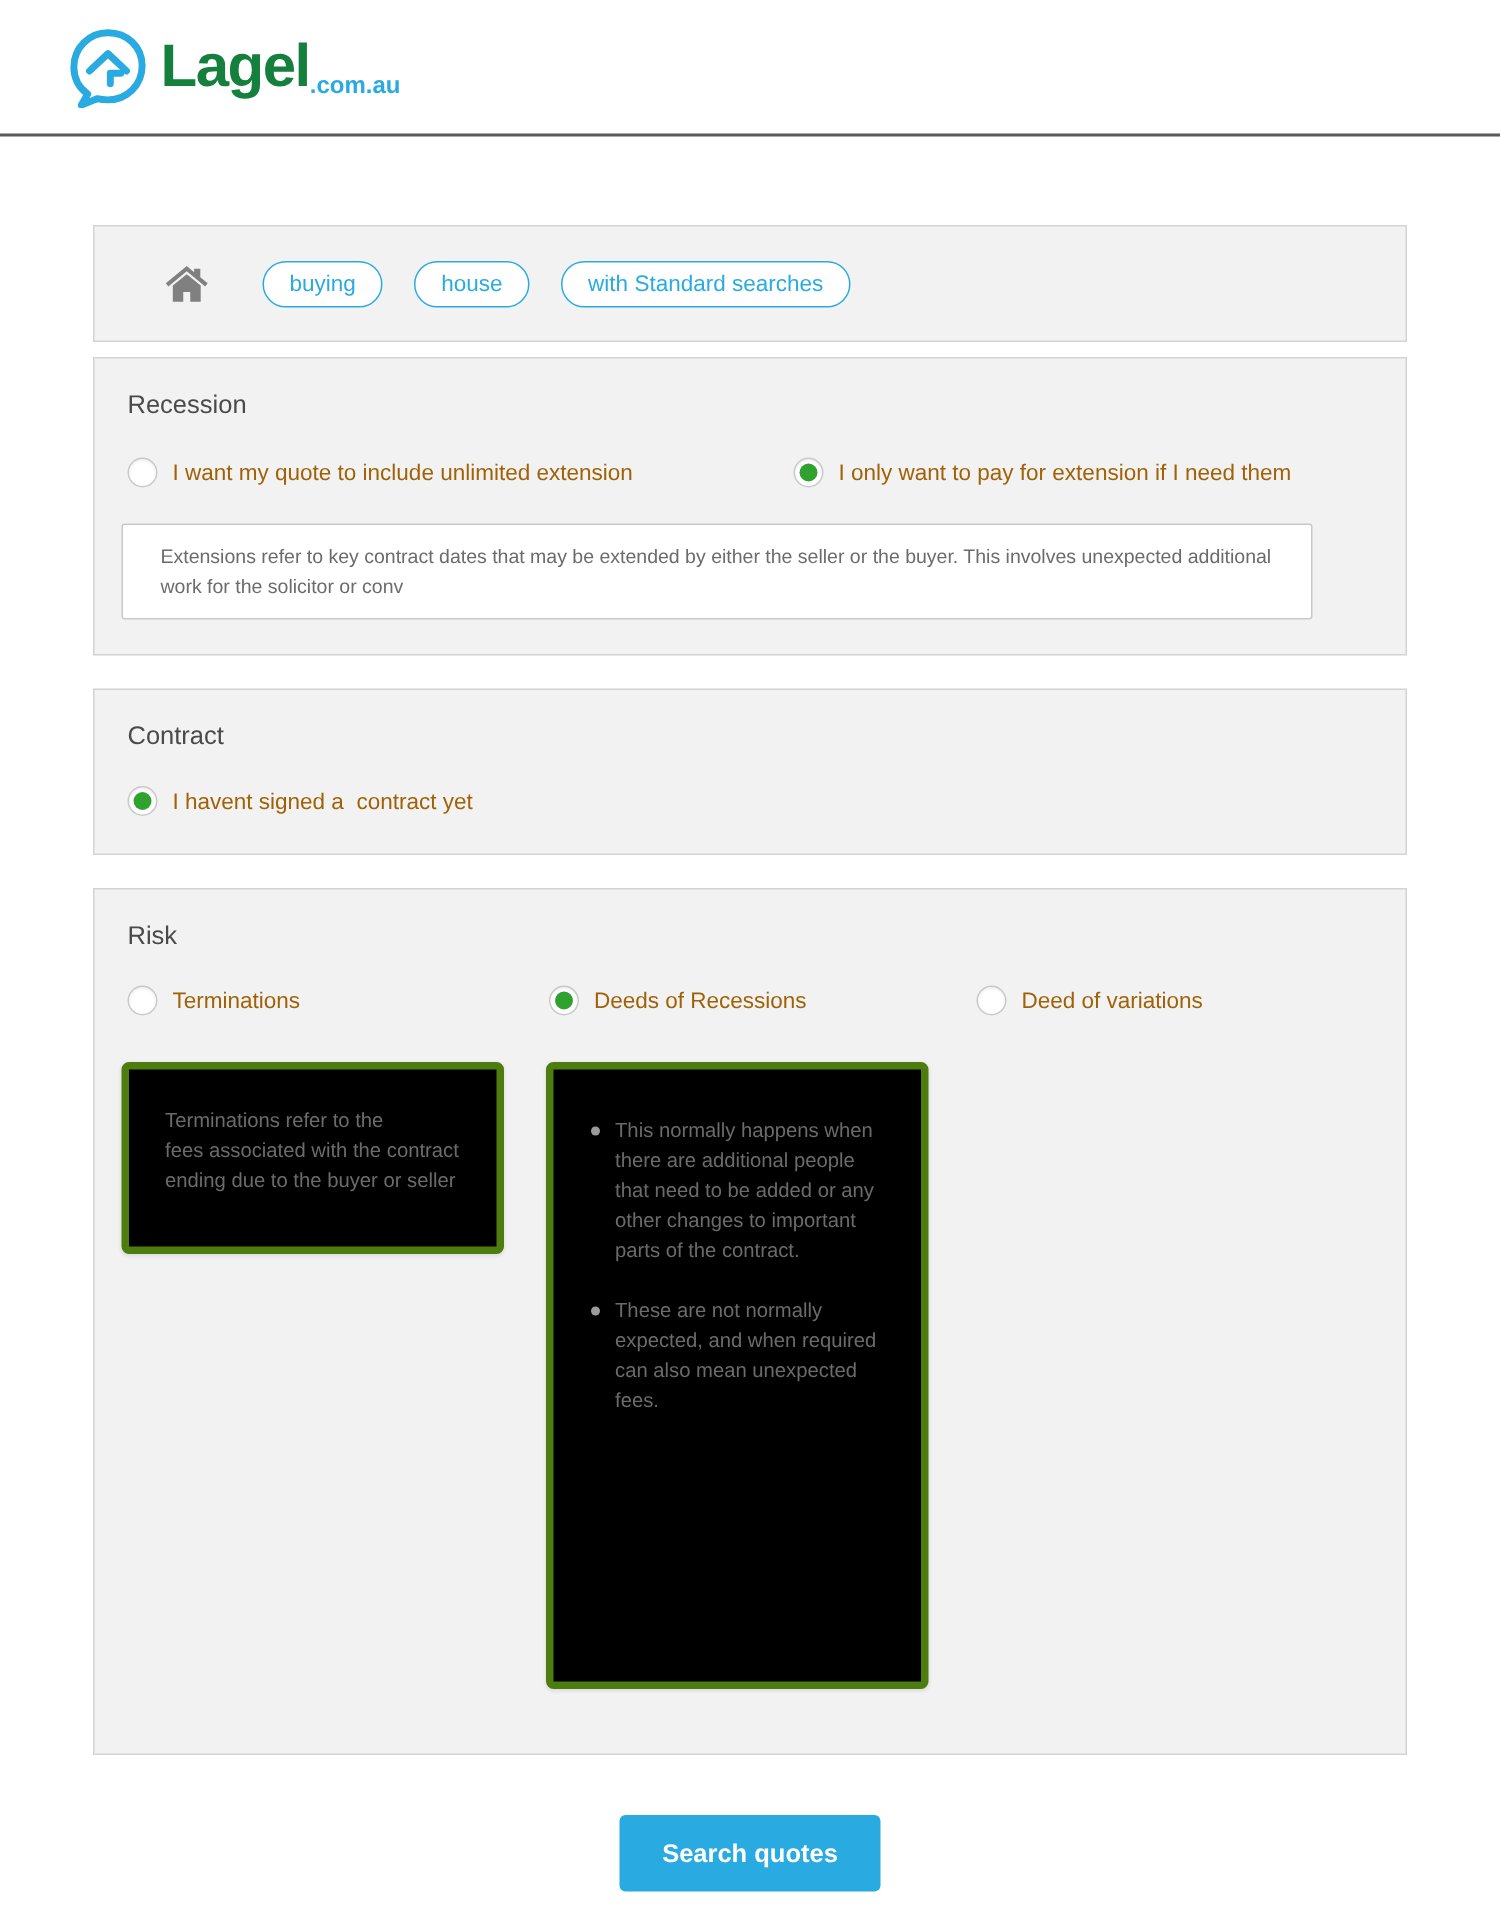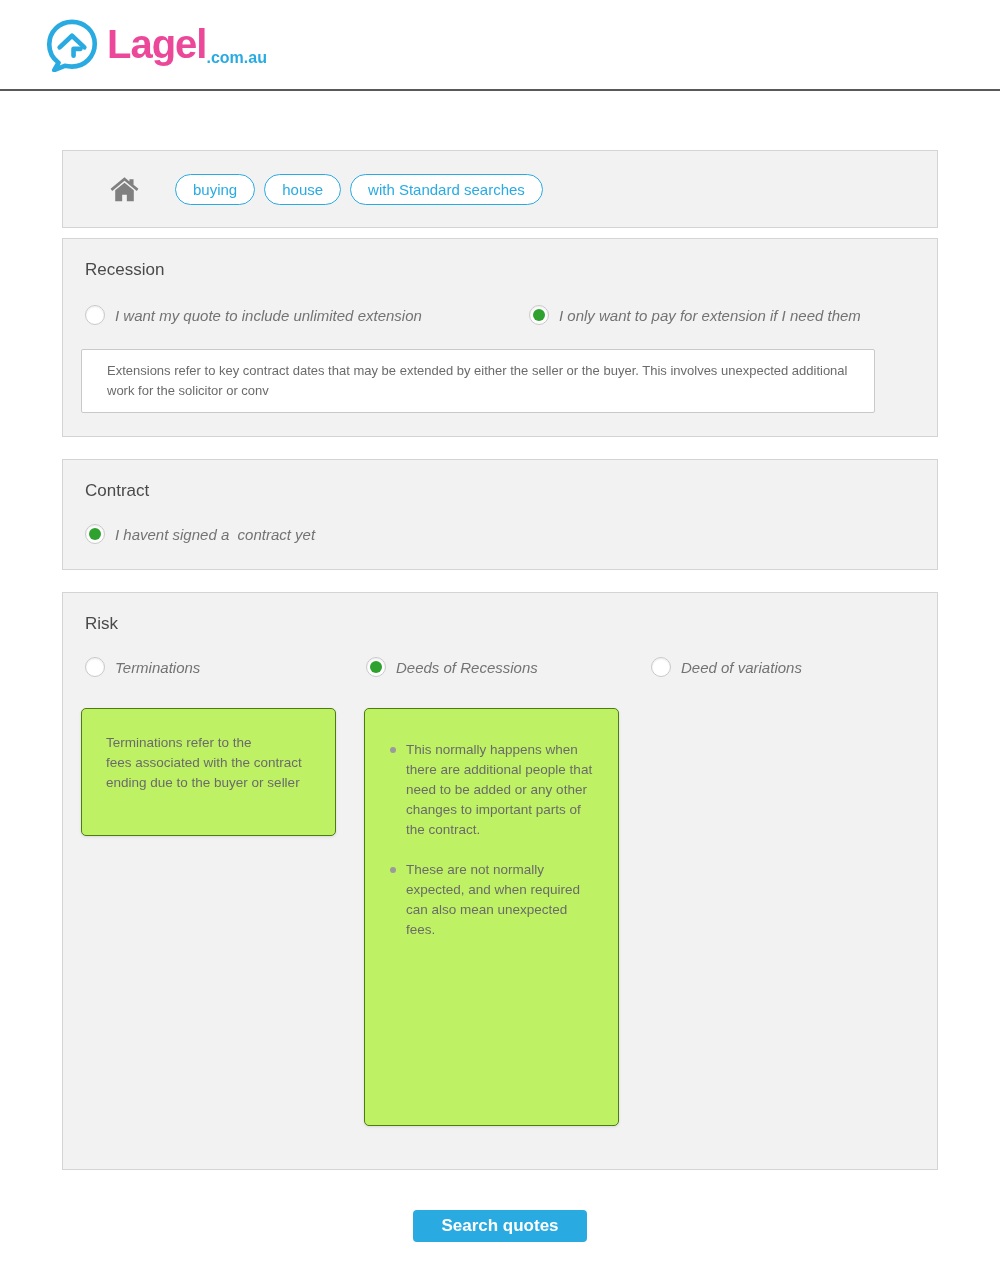--- a/index.html
+++ b/index.html
@@ -19,21 +19,21 @@
     border-bottom: 2px solid #58595b;
     display: flex;
     align-items: center;
     padding-left: 45px;
   }
   .logo { display: flex; align-items: center; cursor: pointer; }
   .logo svg { display: block; }
   .logo-text {
     font-size: 40px;
     font-weight: bold;
-    color: #ec4899;
+    color: #15803d;
     letter-spacing: -1px;
     margin-left: 8px;
   }
   .logo-tld {
     font-size: 16px;
     font-weight: bold;
     color: #29abe2;
     align-self: flex-end;
     padding-bottom: 5px;
   }
@@ -54,21 +54,21 @@
   
   .summary {
     margin-top: 59px;
     height: 78px;
     display: flex;
     align-items: center;
   }
   .home-ic { margin-left: 46px; display: flex; }
   .summary-right { margin-left: 35px; }
   .iam { font-size: 16px; color: #4a4a4a; margin-bottom: 7px; }
-  .pills { display: flex; gap: 9px; }
+  .pills { display: flex; gap: 21px; }
   .pill {
     background: #ffffff;
     border: 1.5px solid #29abe2;
     color: #29abe2;
     font-family: "Liberation Sans", sans-serif;
     font-size: 15px;
     height: 31px;
     padding: 0 17px;
     border-radius: 16px;
     cursor: pointer;
@@ -99,23 +99,22 @@
     position: absolute;
     left: 50%; top: 50%;
     width: 12px; height: 12px;
     margin: -6px 0 0 -6px;
     border-radius: 50%;
     background: #2fa12f;
   }
   .rb-label {
     margin-left: 10px;
     font-size: 15px;
-    color: #737373;
+    color: #a16207;
     white-space: pre-wrap;
-    font-style: italic;
   }
 
   
   .extension { margin-top: 10px; padding: 21px 22px 23px 22px; }
   .extension .opt-grid { margin-top: 25px; }
   .info-box {
     margin-top: 24px;
     margin-left: -4px;
     width: 794px;
     min-height: 58px;
@@ -133,22 +132,22 @@
   
   .contract { margin-top: 22px; padding: 21px 20px 25px 22px; }
   .contract .opt-grid { margin-top: 23px; }
 
   
   .risk { margin-top: 22px; padding: 21px 22px 21px 22px; height: 578px; }
   .risk-subtitle { margin-top: 26px; font-size: 15px; color: #4a4a4a; }
   .risk .opt-grid { margin-top: 23px; }
   .cards { display: grid; grid-template-columns: 283px 285px 1fr; margin-top: 31px; margin-left: -4px; }
   .card {
-    background: #bef264;
-    border: 1px solid #4d7c0f;
+    background: #000000;
+    border: 5px solid #4d7c0f;
     border-radius: 5px;
     box-shadow: 0 1px 3px rgba(0,0,0,0.10);
     width: 255px;
   }
   .card, .card p, .card li, .card .line {
     font-size: 13.5px;
     color: #6b6b6b;
     line-height: 20px;
   }
   .card-term { height: 128px; padding: 24px 18px 0 24px; }
@@ -166,21 +165,21 @@
     left: 0; top: 7px;
     width: 6px; height: 6px;
     border-radius: 50%;
     background: #9b9b9b;
   }
 
   
   .actions { margin-top: 40px; display: flex; justify-content: center; }
   .search-btn {
     width: 174px;
-    height: 32px;
+    height: 51px;
     background: #29abe2;
     color: #ffffff;
     border: none;
     border-radius: 4px;
     font-family: "Liberation Sans", sans-serif;
     font-size: 17px;
     font-weight: bold;
     cursor: pointer;
   }
 </style>

